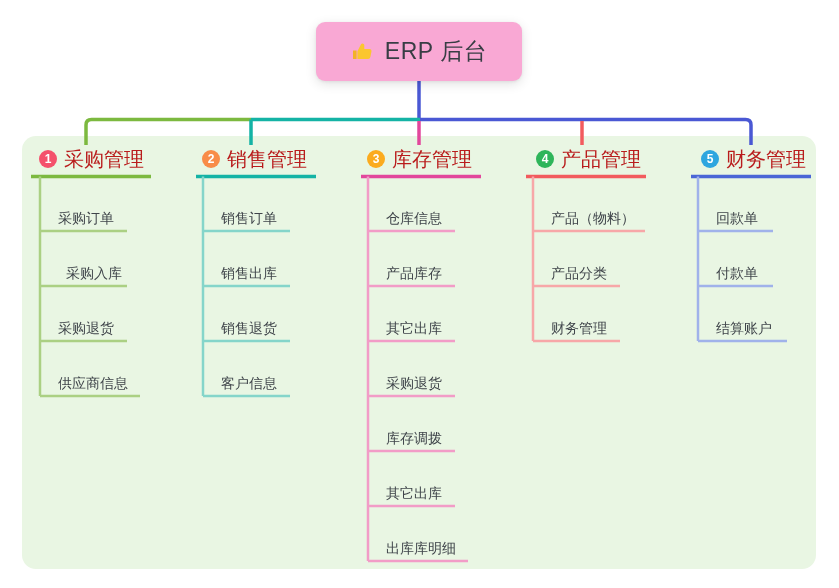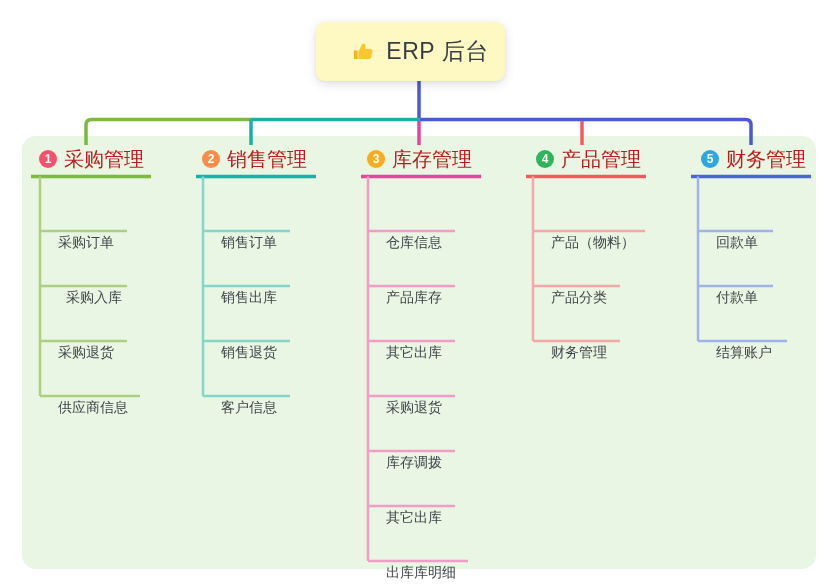--- a/index.html
+++ b/index.html
@@ -8,38 +8,37 @@
     background:#ffffff;
     font-family:"Liberation Sans","DejaVu Sans",sans-serif;
     color:#3d4247;
   }
   #lines{position:absolute;left:0;top:0;width:839px;height:588px;pointer-events:none;}
   .panel{
     position:absolute;left:22px;top:136px;width:794px;height:433px;
     background:#e9f6e3;border-radius:14px;
   }
   .root-card{
-    position:absolute;left:316px;top:22px;width:169px;height:59px;
-    background:#fef9c3;border-radius:9px;
+    position:absolute;left:316px;top:22px;width:206px;height:59px;
+    background:#f9a8d4;border-radius:9px;
     box-shadow:0 3px 12px rgba(0,0,0,.12), 0 1px 3px rgba(0,0,0,.06);
     display:flex;align-items:center;justify-content:center;gap:10px;
     cursor:pointer;
-    padding-left:20px;
   }
   .root-label{font-size:23px;font-weight:500;color:#383d44;letter-spacing:.5px;}
   .branch-title{
     position:absolute;height:22px;display:flex;align-items:center;gap:7px;cursor:pointer;
   }
   .badge{
     width:18px;height:18px;border-radius:50%;flex:0 0 18px;
     color:#fff;font-size:12px;font-weight:bold;line-height:18px;text-align:center;
   }
   .branch-label{font-size:20px;font-weight:500;color:#b91c1c;white-space:nowrap;}
   .child{
-    position:absolute;font-size:14px;color:#3f444a;white-space:nowrap;height:20px;line-height:20px;cursor:pointer;margin-top:24px;
+    position:absolute;font-size:14px;color:#3f444a;white-space:nowrap;height:20px;line-height:20px;cursor:pointer;
   }
 </style>
 </head>
 <body>
 
 <div class="panel"></div>
 
 <svg id="lines">
 
   <path d="M 419 81 V 121" fill="none" stroke-width="3.5" style="stroke: rgb(74, 88, 212);"></path>

